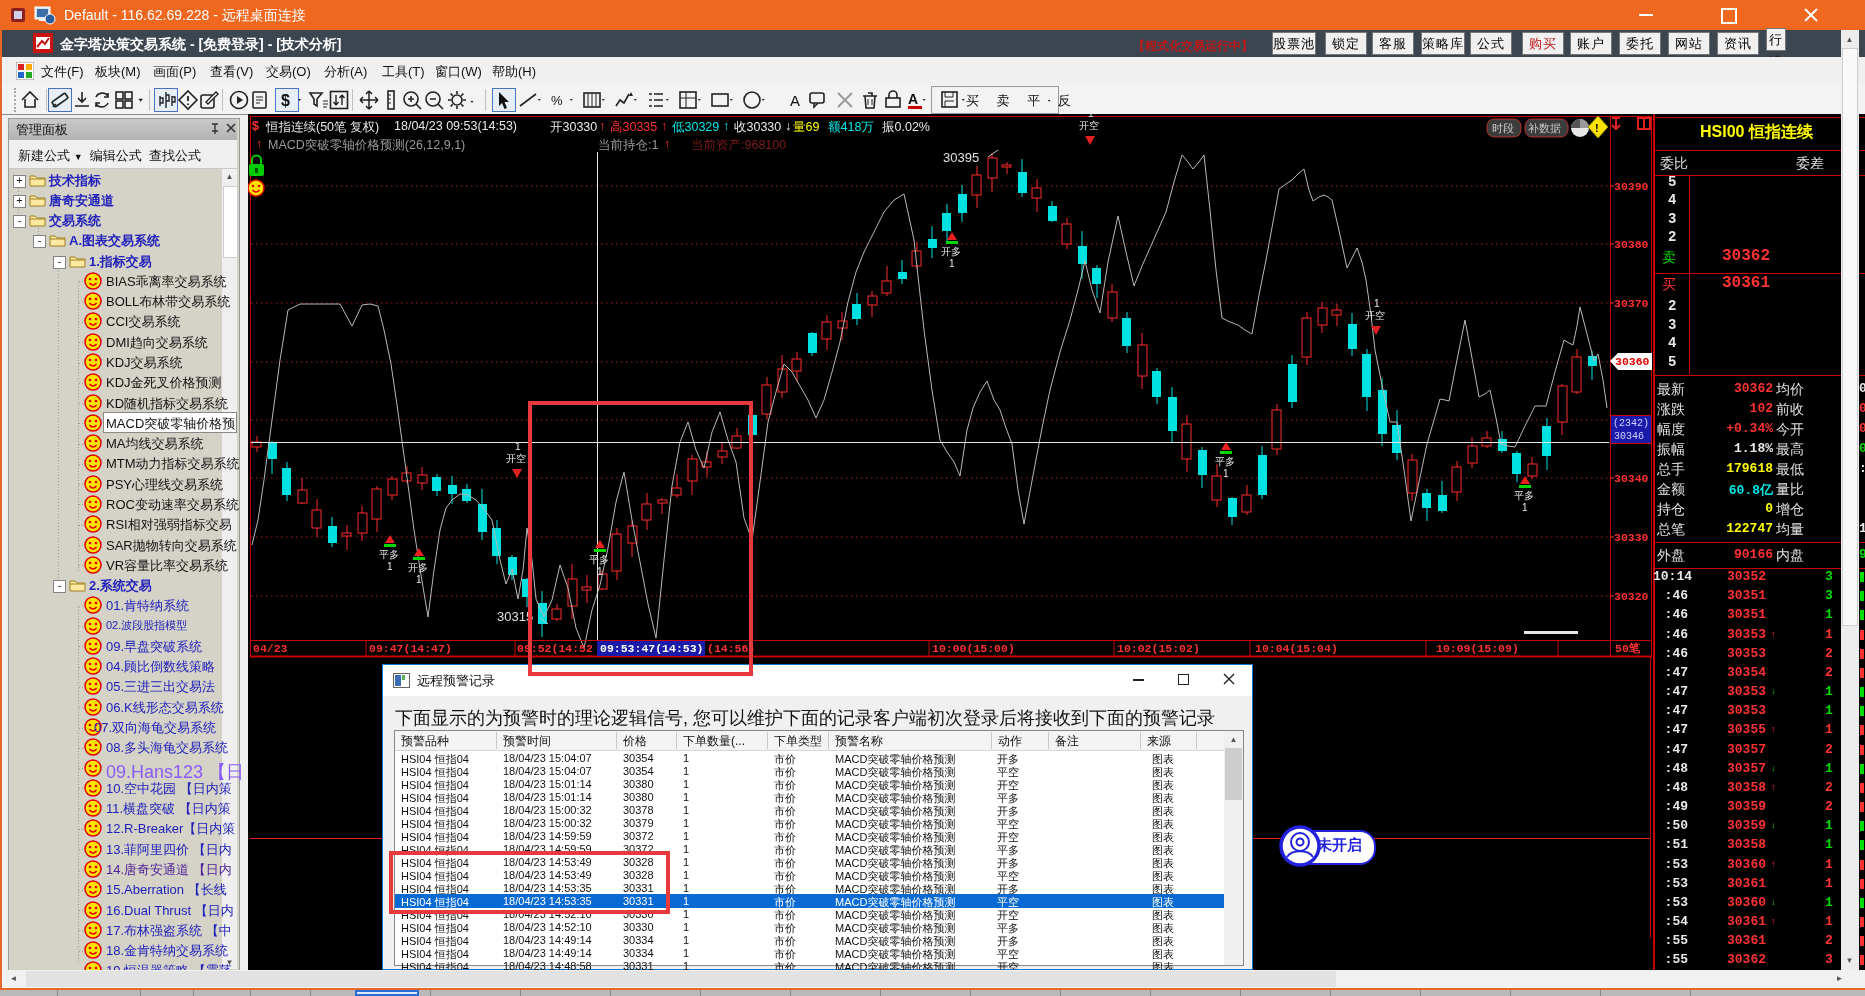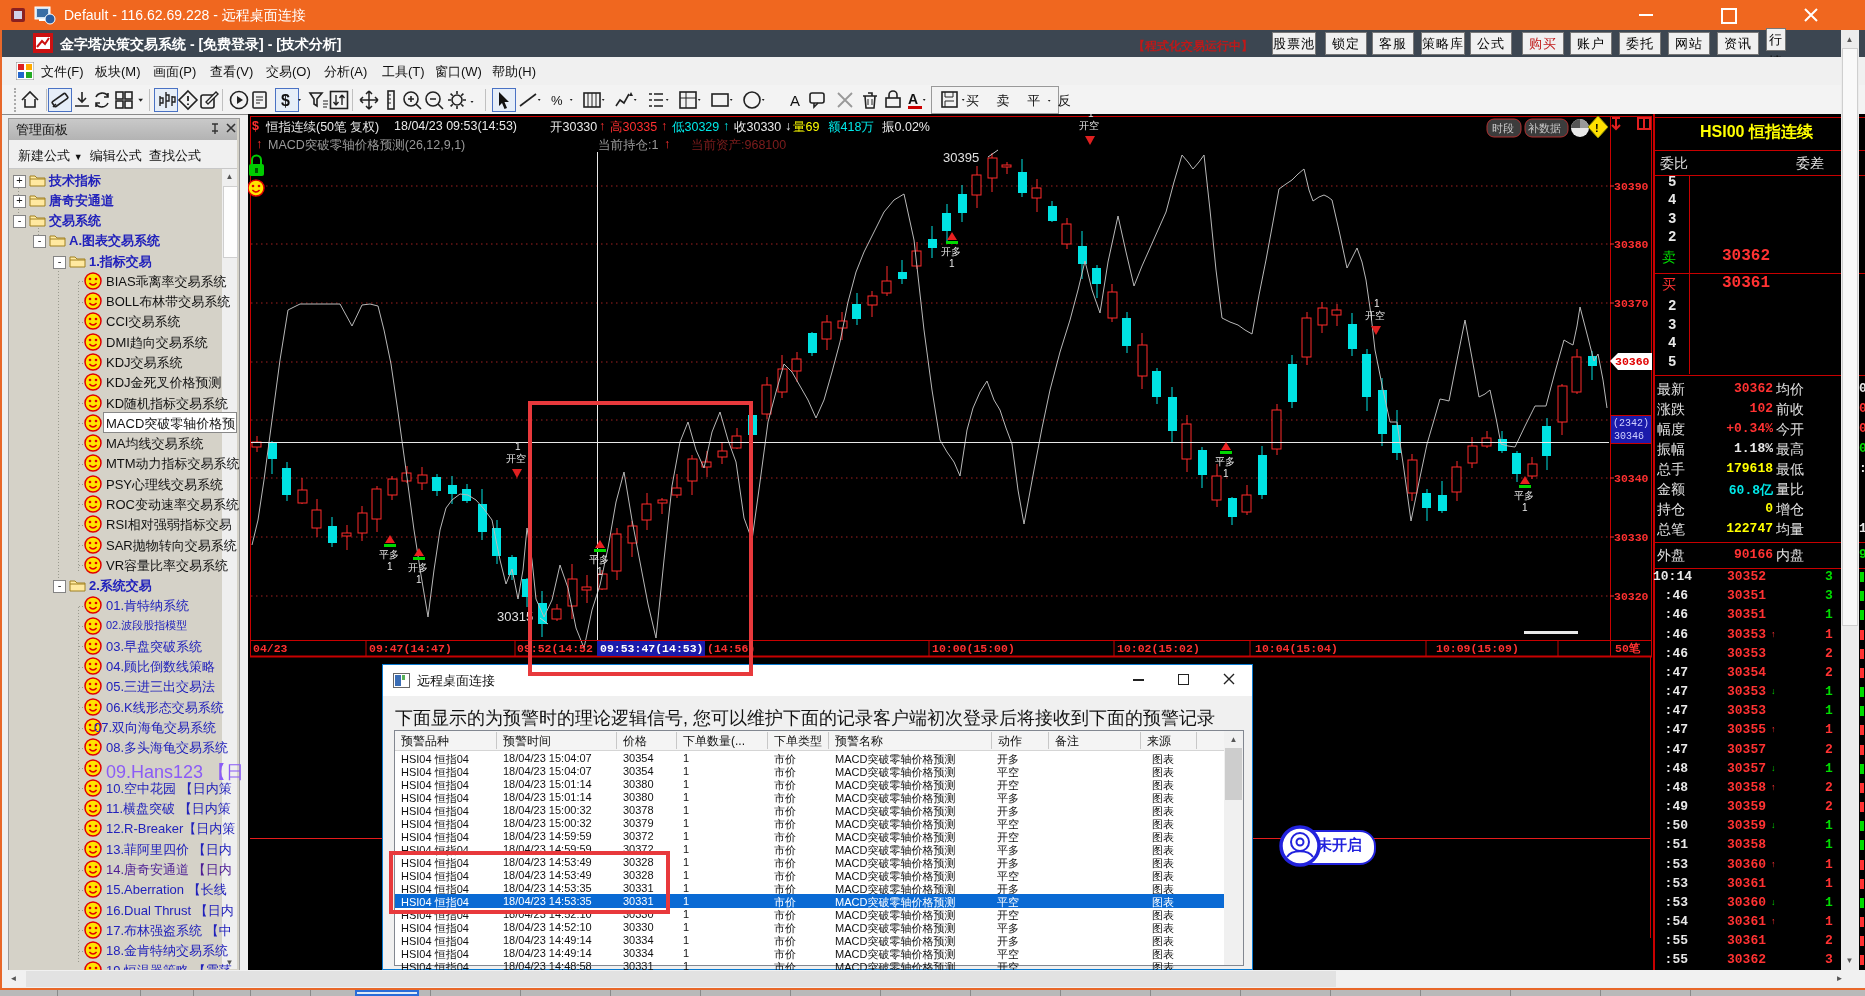--- a/index.html
+++ b/index.html
@@ -793,21 +793,21 @@
     <circle cx="12.0" cy="7.0" r="1.3" fill="#e00000"></circle>
     <path d="M5.4 11.0 Q9 15.0 12.6 11.0" fill="none" stroke="#e00000" stroke-width="1.5"></path>
   </svg>
 <div class="a" style="left:106px;top:618px;font-size:11px;color:#2222bb;white-space:nowrap;max-width:136px;overflow:hidden">02.波段股指模型</div>
 <svg class="a" style="left:84px;top:637px" width="18" height="18">
     <circle cx="9" cy="9" r="8" fill="#ffe400" stroke="#e00000" stroke-width="1.5"></circle>
     <circle cx="6.0" cy="7.0" r="1.3" fill="#e00000"></circle>
     <circle cx="12.0" cy="7.0" r="1.3" fill="#e00000"></circle>
     <path d="M5.4 11.0 Q9 15.0 12.6 11.0" fill="none" stroke="#e00000" stroke-width="1.5"></path>
   </svg>
-<div class="a" style="left:106px;top:638px;font-size:13px;color:#2222bb;white-space:nowrap;max-width:136px;overflow:hidden">03.早盘突破系统</div>
+<div class="a" style="left:106px;top:638px;font-size:13px;color:#2222bb;white-space:nowrap;max-width:136px;overflow:hidden">09.早盘突破系统</div>
 <svg class="a" style="left:84px;top:657px" width="18" height="18">
     <circle cx="9" cy="9" r="8" fill="#ffe400" stroke="#e00000" stroke-width="1.5"></circle>
     <circle cx="6.0" cy="7.0" r="1.3" fill="#e00000"></circle>
     <circle cx="12.0" cy="7.0" r="1.3" fill="#e00000"></circle>
     <path d="M5.4 11.0 Q9 15.0 12.6 11.0" fill="none" stroke="#e00000" stroke-width="1.5"></path>
   </svg>
 <div class="a" style="left:106px;top:658px;font-size:13px;color:#2222bb;white-space:nowrap;max-width:136px;overflow:hidden">04.顾比倒数线策略</div>
 <svg class="a" style="left:84px;top:677px" width="18" height="18">
     <circle cx="9" cy="9" r="8" fill="#ffe400" stroke="#e00000" stroke-width="1.5"></circle>
     <circle cx="6.0" cy="7.0" r="1.3" fill="#e00000"></circle>
@@ -1037,21 +1037,21 @@
 <div class="a tkt" style="left:1653px;top:952px;width:35px;text-align:right">:55</div>
 <div class="a tkp" style="left:1727px;top:952px">30362</div>
 <div class="a tkv" style="left:1825px;top:952px;color:#ff3232">3</div>
 <div class="a" style="left:382px;top:664px;width:871px;height:306px;background:#f0f0f0;border:1px solid #0a7ad0;box-sizing:border-box"></div>
 <div class="a" style="left:383px;top:665px;width:869px;height:31px;background:#fff"></div>
 <svg class="a" style="left:393px;top:673px" width="17" height="15">
     <rect x="0.5" y="0.5" width="16" height="14" fill="#fff" stroke="#666"></rect>
     <rect x="2" y="2" width="6" height="11" fill="#3a6db5"></rect>
     <rect x="9" y="2" width="3" height="5" fill="#58b058"></rect>
   </svg>
-<div class="a" style="left:417px;top:672px;font-size:13px;color:#111">远程桌面连接</div>
+<div class="a" style="left:417px;top:672px;font-size:13px;color:#111">远程预警记录</div>
 <div class="a" style="left:1133px;top:679px;width:11px;height:1.5px;background:#222"></div>
 <div class="a" style="left:1178px;top:674px;width:9px;height:9px;border:1.5px solid #222"></div>
 <svg class="a" style="left:1223px;top:673px" width="12" height="12">
     <path d="M1 1 L11 11 M11 1 L1 11" stroke="#222" stroke-width="1.4"></path>
   </svg>
 <div class="a" style="left:395px;top:706px;font-size:18px;color:#111">下面显示的为预警时的理论逻辑信号, 您可以维护下面的记录客户端初次登录后将接收到下面的预警记录</div>
 <div class="a" style="left:394px;top:730px;width:850px;height:236px;background:#fff;border:1px solid #828790;box-sizing:border-box"></div>
 <div class="a" style="left:395px;top:731px;width:848px;height:19px;background:#f4f4f4;border-bottom:1px solid #d5d5d5"></div>
 <div class="a dh" style="left:401px;top:733px">预警品种</div>
 <div class="a dh" style="left:503px;top:733px">预警时间</div>

